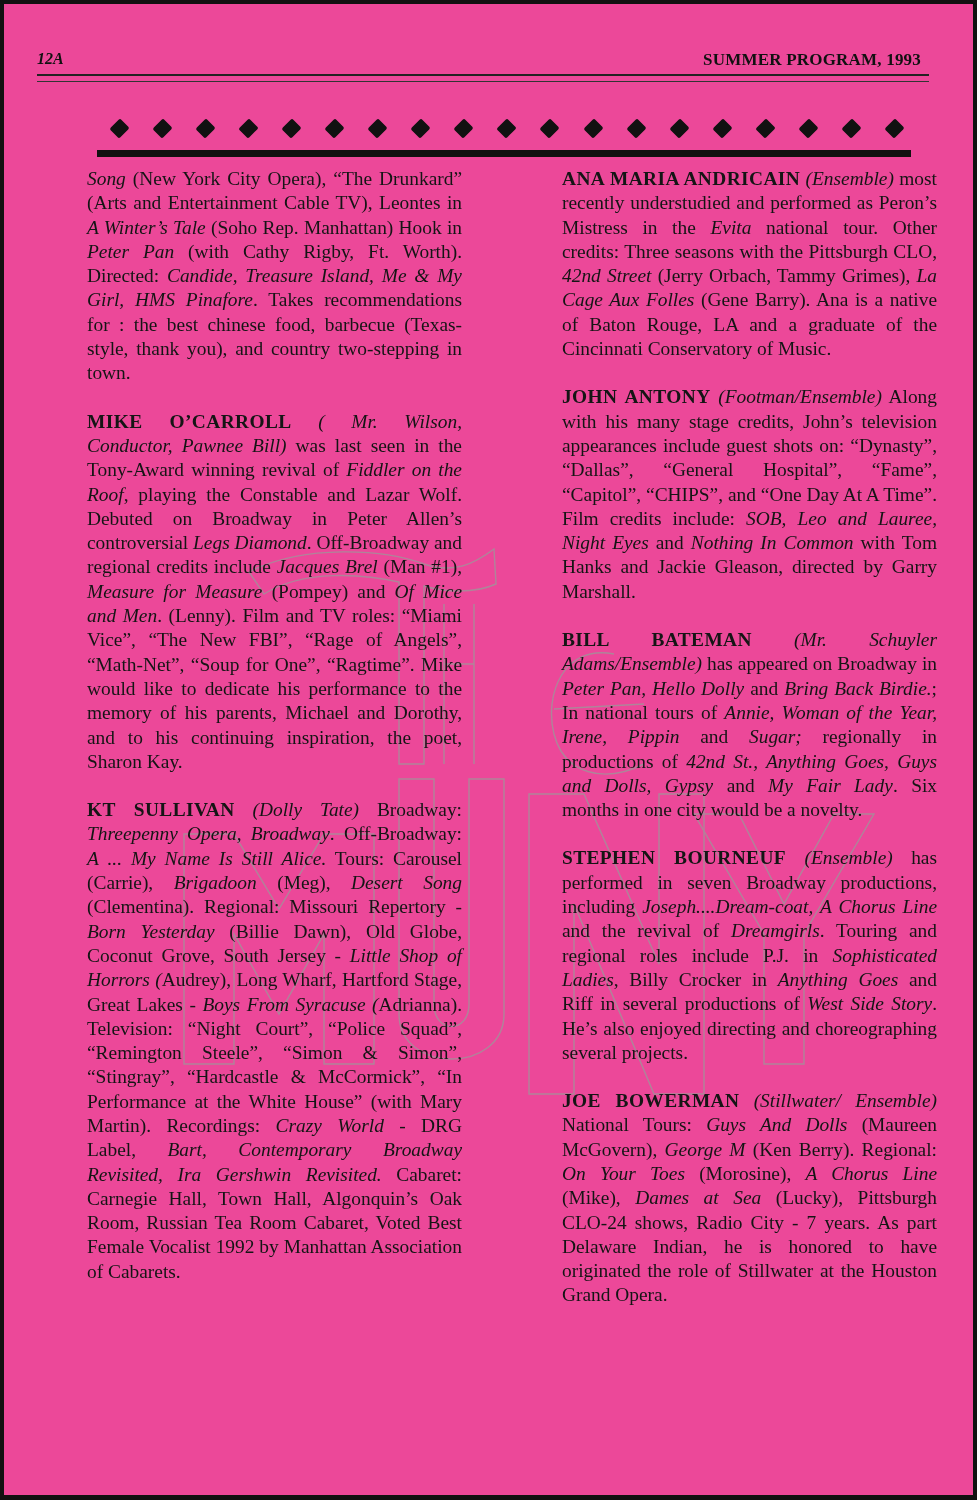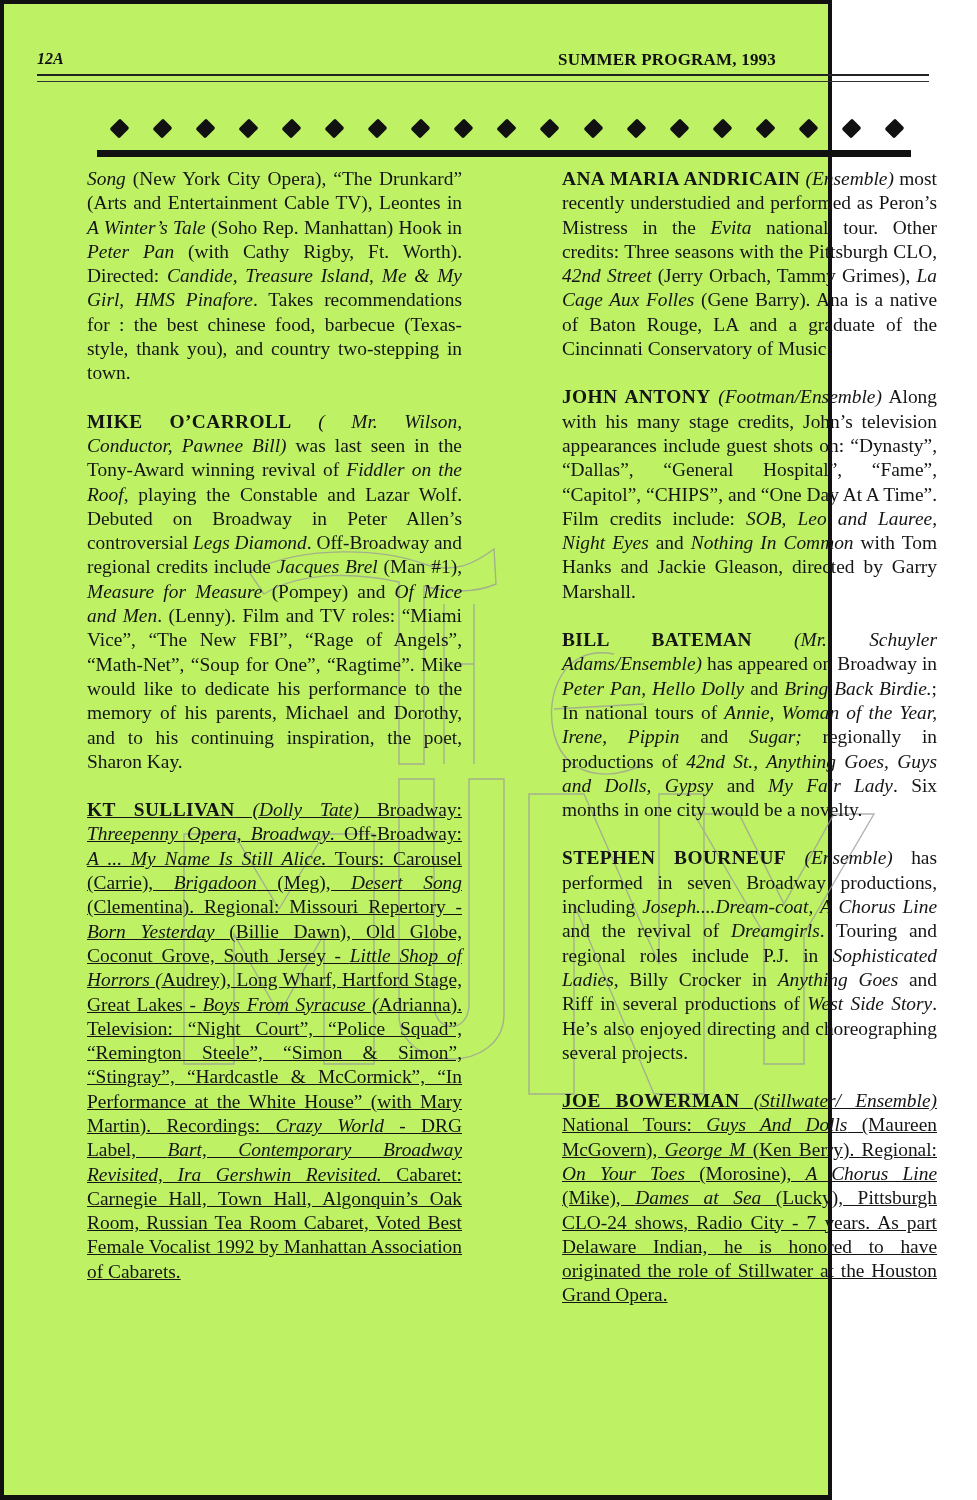--- a/index.html
+++ b/index.html
@@ -1,20 +1,20 @@
 <!DOCTYPE html>
 <html><head>
 <meta charset="utf-8">
 <style>
   html, body { margin: 0; padding: 0; background: #ffffff; }
   body { width: 977px; height: 1500px; position: relative; overflow: hidden; }
   .frame {
-    position: absolute; left: 0; top: 0; width: 832px; height: 1500px;
+    position: absolute; left: 0; top: 0; width: 977px; height: 1500px;
     box-sizing: border-box; border: 4px solid #111; border-bottom-width: 5px; border-right-width: 4px;
-    background: #bef264;
+    background: #ec4899;
     padding-left: 12px;
   }
   .hdr-left {
     position: absolute; left: 33px; top: 46px;
     font-family: "Liberation Serif", serif; font-style: italic; font-weight: bold;
     font-size: 16px; color: #111;
   }
   .hdr-right {
     position: absolute; right: 52px; top: 46px;
     font-family: "Liberation Serif", serif; font-size: 17px; color: #111; letter-spacing: 0.2px; font-weight: bold;
@@ -31,21 +31,21 @@
   .thick-rule { position: absolute; left: 93px; width: 814px; top: 146px; height: 7px; background: #111; }
 
   .col {
     position: absolute; top: 163px; width: 375px;
     font-family: "Liberation Serif", serif; font-size: 19.4px; line-height: 24.3px; color: #151515;
     text-align: justify;
   }
   .col-left { left: 75px; margin-left: 8px; }
   .col-right { left: 558px; }
   .col p { margin: 0 0 24px 0; }
-  .col p.last { margin-bottom: 0; text-decoration: underline; }
+  .col p.last { margin-bottom: 0; }
   .name { font-weight: bold; letter-spacing: 0.4px; }
   i { font-style: italic; }
 
   .watermark {
     position: absolute; left: 0; top: 0; width: 977px; height: 1500px; pointer-events: none;
   }
 </style>
 </head>
 <body>
 

